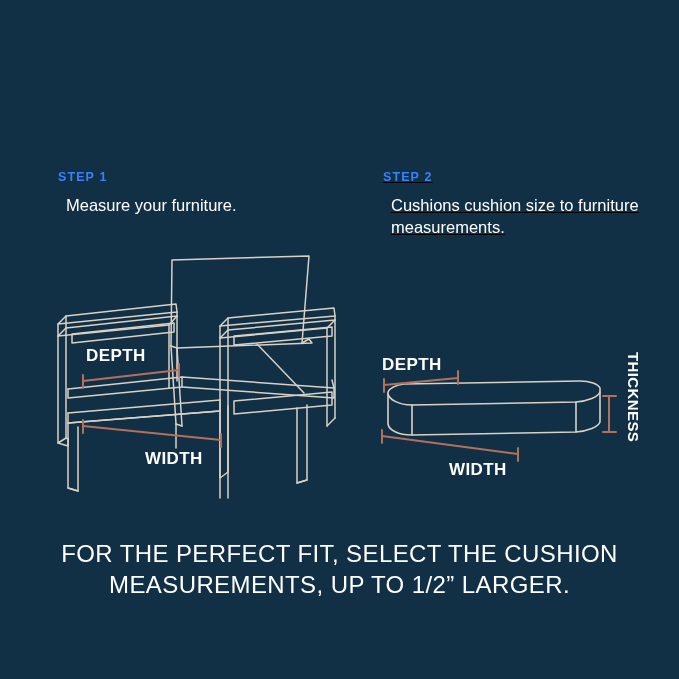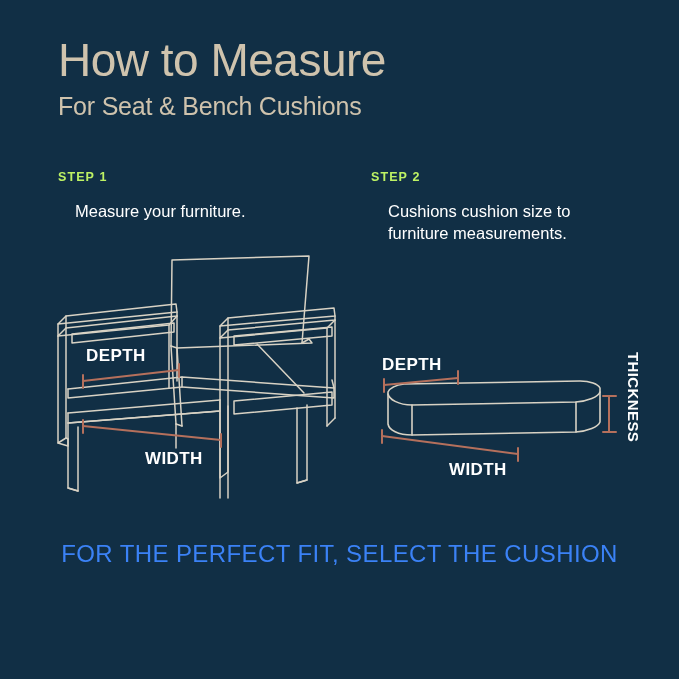--- a/index.html
+++ b/index.html
@@ -46,35 +46,35 @@
     margin: 6px 0 0 0;
     white-space: nowrap;
   }
 
   
   .step {
     position: absolute;
     top: 170px;
   }
   .step-1 { left: 58px; width: 290px; }
-  .step-2 { left: 371px; width: 265px; }
+  .step-2 { left: 383px; width: 265px; text-decoration: underline; }
 
   .step-kicker {
-    color: #bef264;
+    color: #3b82f6;
     font-size: 12.5px;
     font-weight: bold;
     letter-spacing: 1.1px;
     margin: 0 0 11px 0;
   }
   .step-text {
     color: #ffffff;
     font-size: 16.5px;
     font-weight: 400;
     line-height: 1.33;
-    margin: 17px;
+    margin: 8px;
   }
 
   
   .diagram {
     position: absolute;
   }
   .diagram-chair {
     left: 44px;
     top: 248px;
     width: 320px;
@@ -105,38 +105,34 @@
 
   
   .footer {
     position: absolute;
     left: 0;
     right: 0;
     top: 538px;
     text-align: center;
   }
   .footer-line {
-    color: #3b82f6;
+    color: #ffffff;
     font-size: 24px;
     font-weight: 400;
     letter-spacing: 0.4px;
     line-height: 1.31;
     margin: 0;
     white-space: nowrap;
   }
 </style>
 </head>
 <body>
 
 <div class="canvas">
 
-  <div class="header">
-    <h1 class="title">How to Measure</h1>
-    <h2 class="subtitle">For Seat &amp; Bench Cushions</h2>
-  </div>
 
   <div class="step step-1">
     <p class="step-kicker">STEP 1</p>
     <p class="step-text">Measure your furniture.</p>
   </div>
 
   <div class="step step-2">
     <p class="step-kicker">STEP 2</p>
     <p class="step-text">Cushions cushion size to furniture measurements.</p>
   </div>
@@ -256,15 +252,16 @@
         <line x1="249" y1="56" x2="249" y2="92"></line>
         <line x1="243" y1="56" x2="256" y2="56"></line>
         <line x1="243" y1="92" x2="256" y2="92"></line>
       </g>
       <text class="dim-label dim-label-sm" x="268" y="12" transform="rotate(90 268 12)">THICKNESS</text>
     </svg>
   </div>
 
   <div class="footer">
     <p class="footer-line">FOR THE PERFECT FIT, SELECT THE CUSHION</p>
+    <p class="footer-line">MEASUREMENTS, UP TO 1/2” LARGER.</p>
   </div>
 
 </div>
 
 </body></html>

